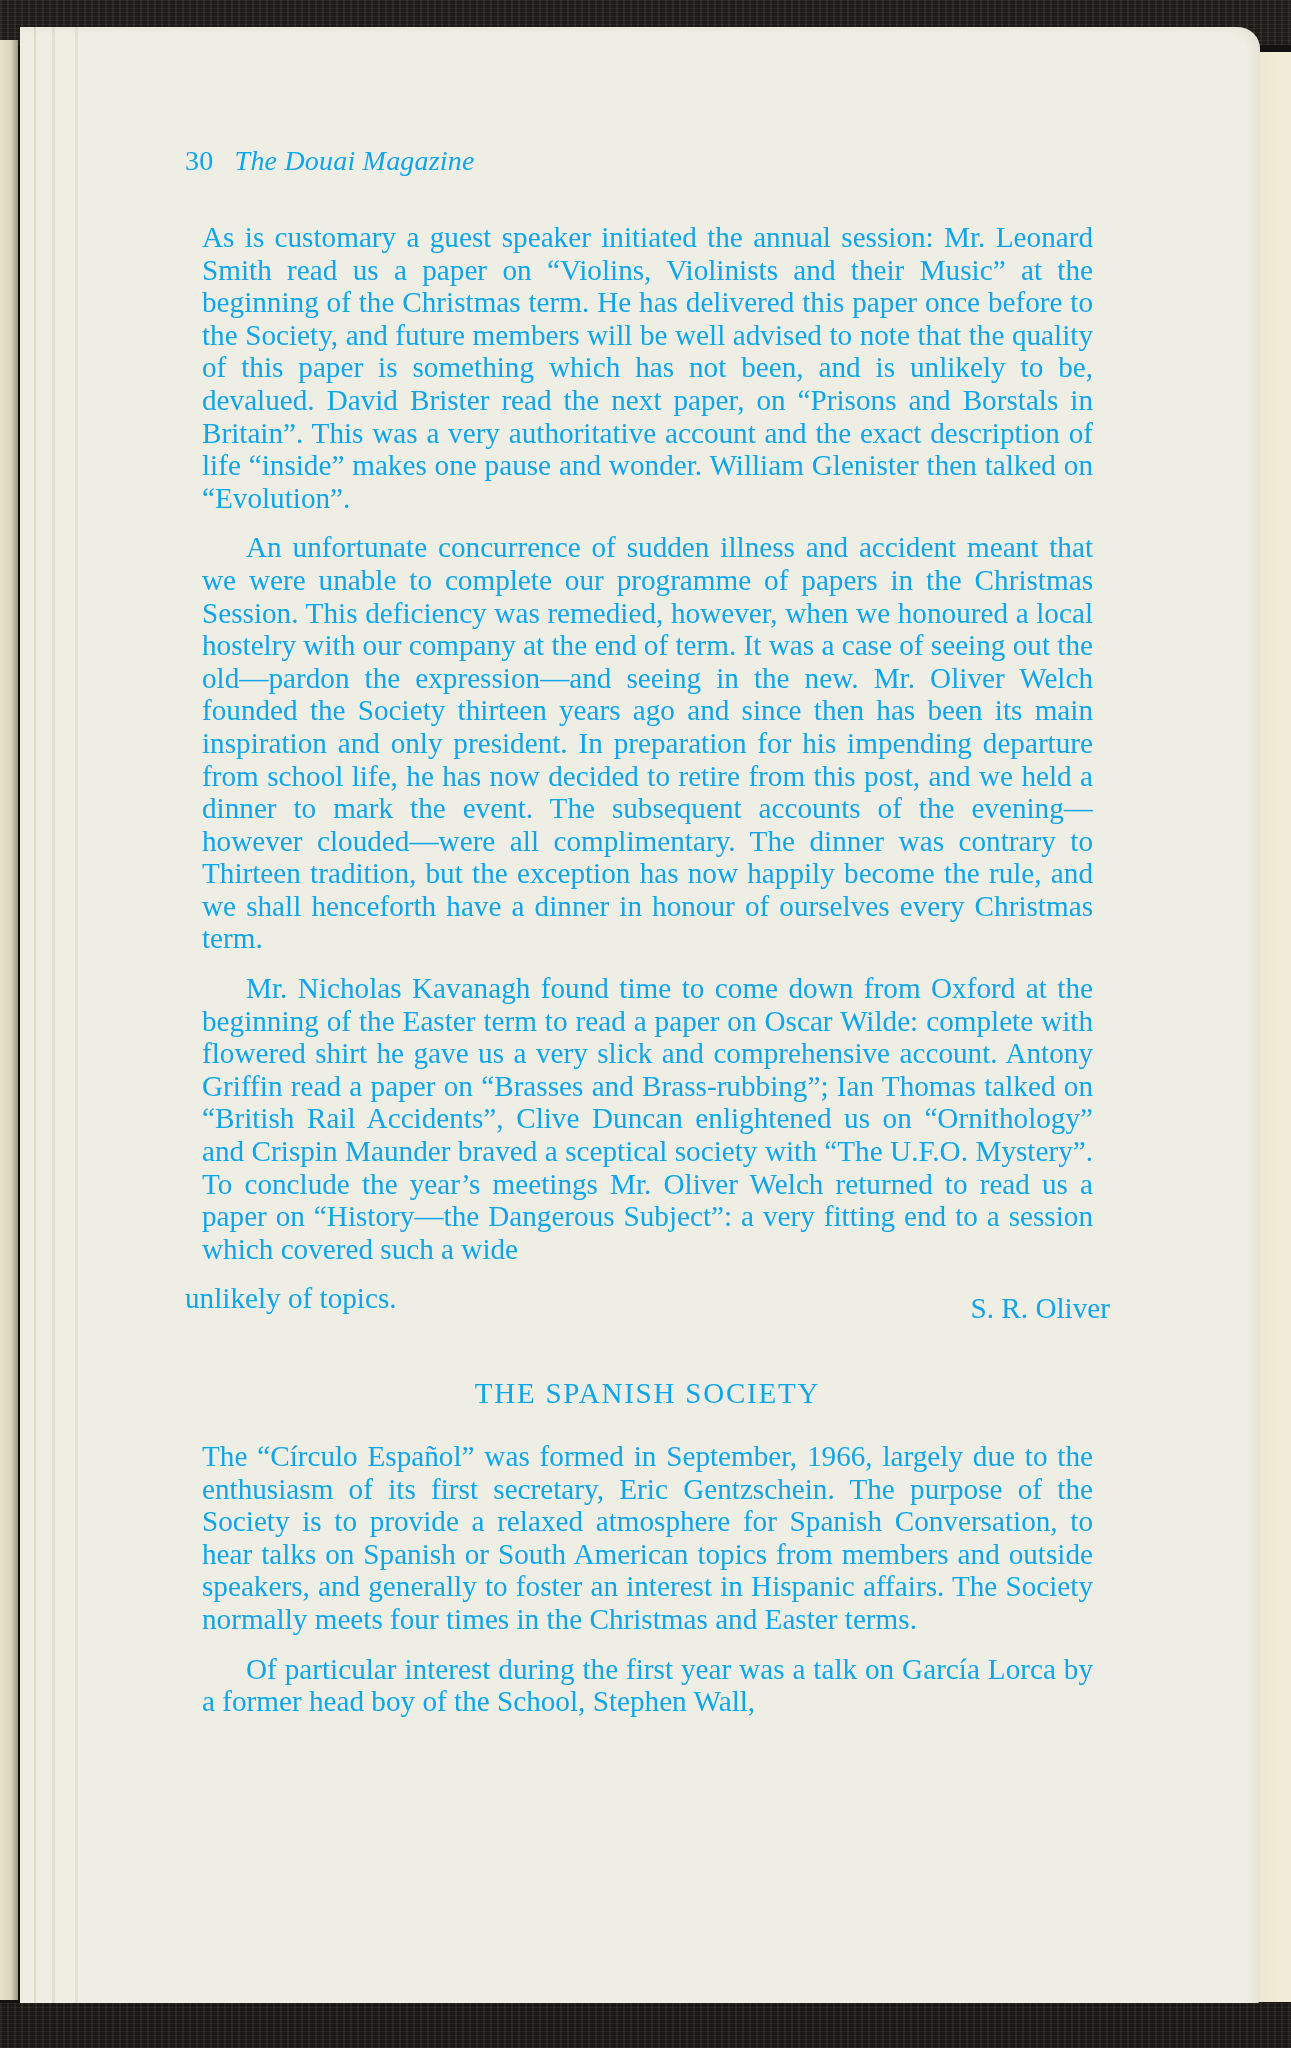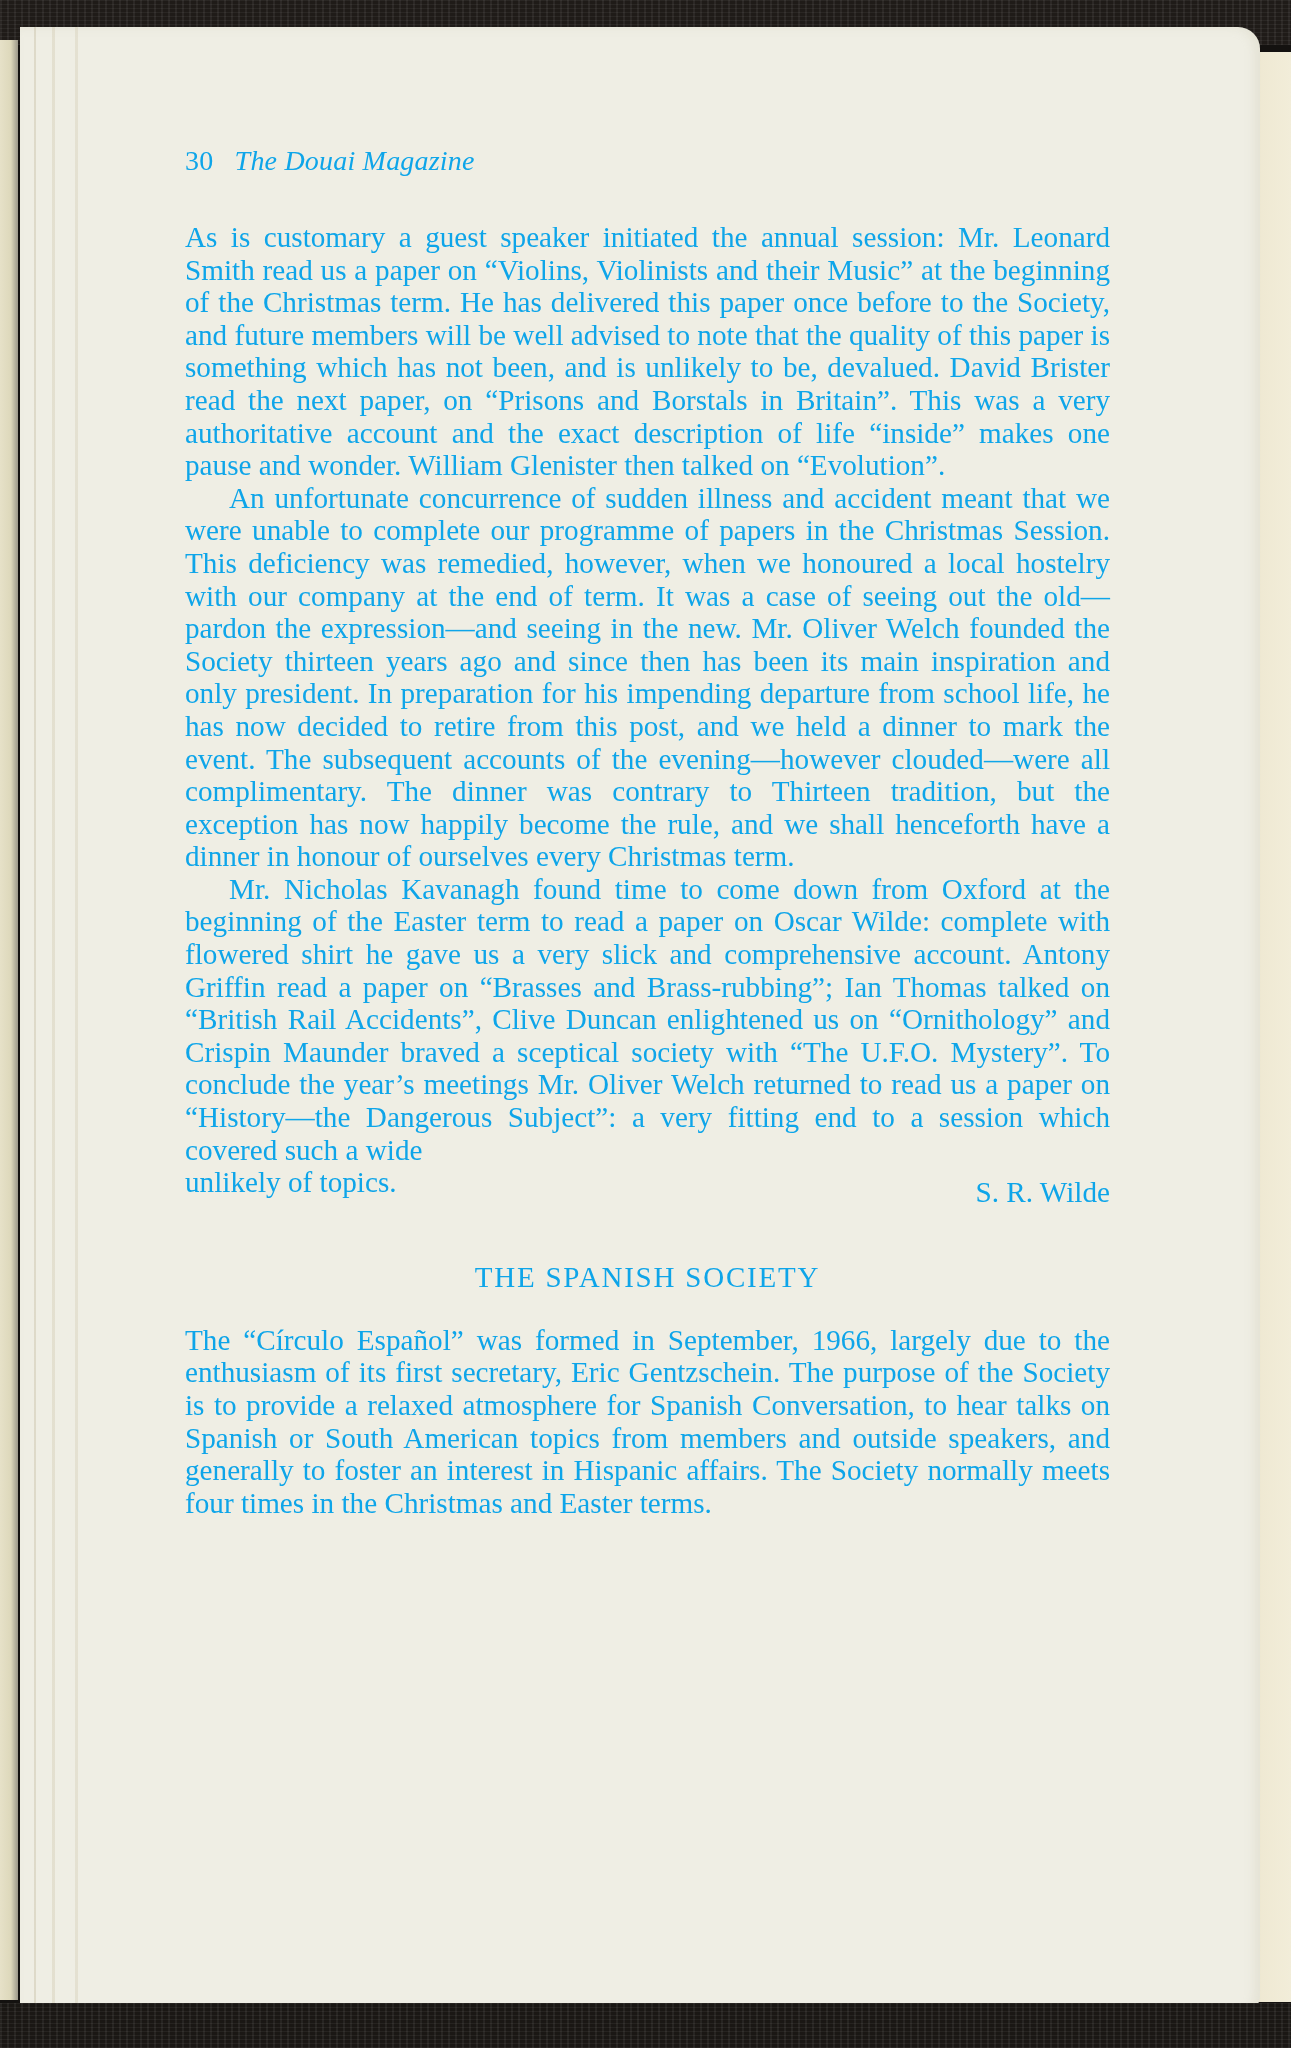--- a/index.html
+++ b/index.html
@@ -81,21 +81,21 @@
     }
     .running-head .pnum {
       margin-right: 14px;
     }
     .running-head .ptitle {
       font-style: italic;
     }
     p.body {
       font-size: 29.2px;
       line-height: 32.6px;
-      margin: 0;
+      margin: 17px;
       text-align: justify;
       hyphens: none;
       font-family: Liberation Serif, serif;
     }
     p.body.indent {
       text-indent: 44px;
     }
     .last-line-row {
       display: flex;
       justify-content: space-between;
@@ -129,23 +129,24 @@
     <span class="pnum">30</span>
     <span class="ptitle">The Douai Magazine</span>
   </div>
 
   <section>
     <p class="body">As is customary a guest speaker initiated the annual session: Mr. Leonard Smith read us a paper on “Violins, Violinists and their Music” at the beginning of the Christmas term.  He has delivered this paper once before to the Society, and future members will be well advised to note that the quality of this paper is something which has not been, and is unlikely to be, devalued.  David Brister read the next paper, on “Prisons and Borstals in Britain”.  This was a very authoritative account and the exact description of life “inside” makes one pause and wonder. William Glenister then talked on “Evolution”.</p>
     <p class="body indent">An unfortunate concurrence of sudden illness and accident meant that we were unable to complete our programme of papers in the Christmas Session.  This deficiency was remedied, however, when we honoured a local hostelry with our company at the end of term.  It was a case of seeing out the old—pardon the expression—and seeing in the new.  Mr. Oliver Welch founded the Society thirteen years ago and since then has been its main inspiration and only president.  In preparation for his impending departure from school life, he has now decided to retire from this post, and we held a dinner to mark the event.  The subsequent accounts of the evening—however clouded—were all complimentary.  The dinner was contrary to Thirteen tradition, but the exception has now happily become the rule, and we shall henceforth have a dinner in honour of ourselves every Christmas term.</p>
     <p class="body indent">Mr. Nicholas Kavanagh found time to come down from Oxford at the beginning of the Easter term to read a paper on Oscar Wilde: complete with flowered shirt he gave us a very slick and comprehensive account.  Antony Griffin read a paper on “Brasses and Brass-rubbing”; Ian Thomas talked on “British Rail Accidents”, Clive Duncan enlightened us on “Ornithology” and Crispin Maunder braved a sceptical society with “The U.F.O. Mystery”.  To conclude the year’s meetings Mr. Oliver Welch returned to read us a paper on “History—the Dangerous Subject”: a very fitting end to a session which covered such a wide</p>
     <div class="last-line-row">
       <span>unlikely of topics.</span>
-      <span class="signature">S. R. Wilde</span>
+      <span class="signature">S. R. Oliver</span>
     </div>
   </section>
 
   <section>
     <div class="section-heading">THE SPANISH SOCIETY</div>
     <p class="body">The “Círculo Español” was formed in September, 1966, largely due to the enthusiasm of its first secretary, Eric Gentzschein.  The purpose of the Society is to provide a relaxed atmosphere for Spanish Conversation, to hear talks on Spanish or South American topics from members and outside speakers, and generally to foster an interest in Hispanic affairs.  The Society normally meets four times in the Christmas and Easter terms.</p>
+    <p class="body indent">Of particular interest during the first year was a talk on García Lorca by a former head boy of the School, Stephen Wall,</p>
   </section>
 </div>
 
 <div class="cover-bottom"></div>
 
 </body></html>

